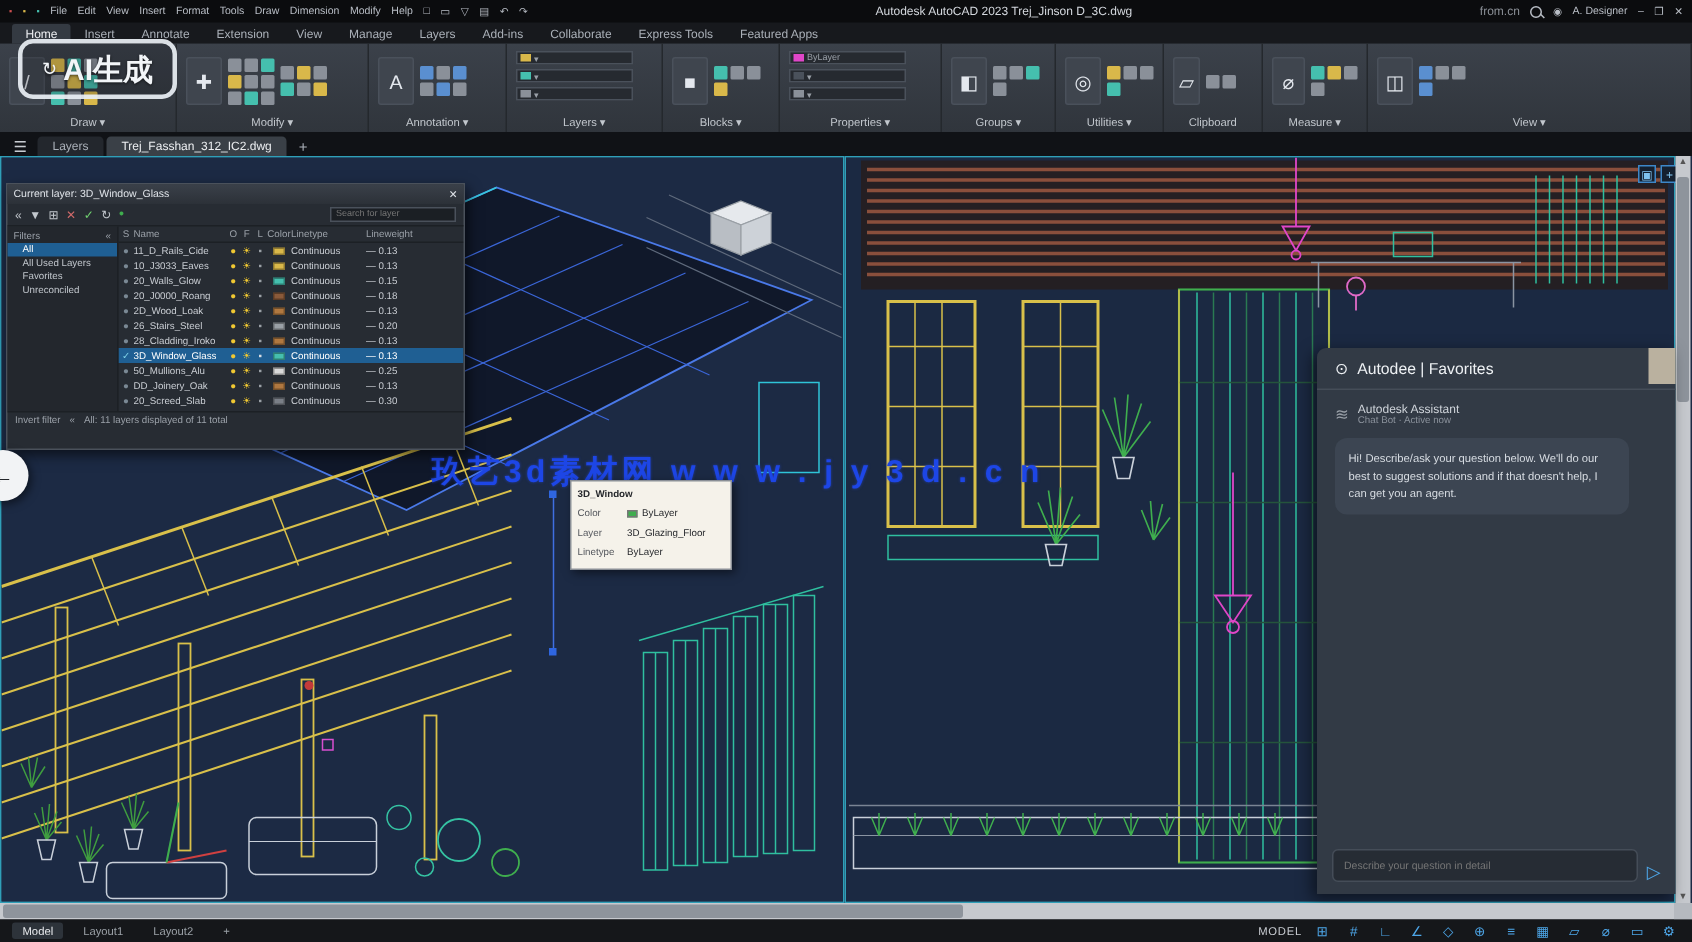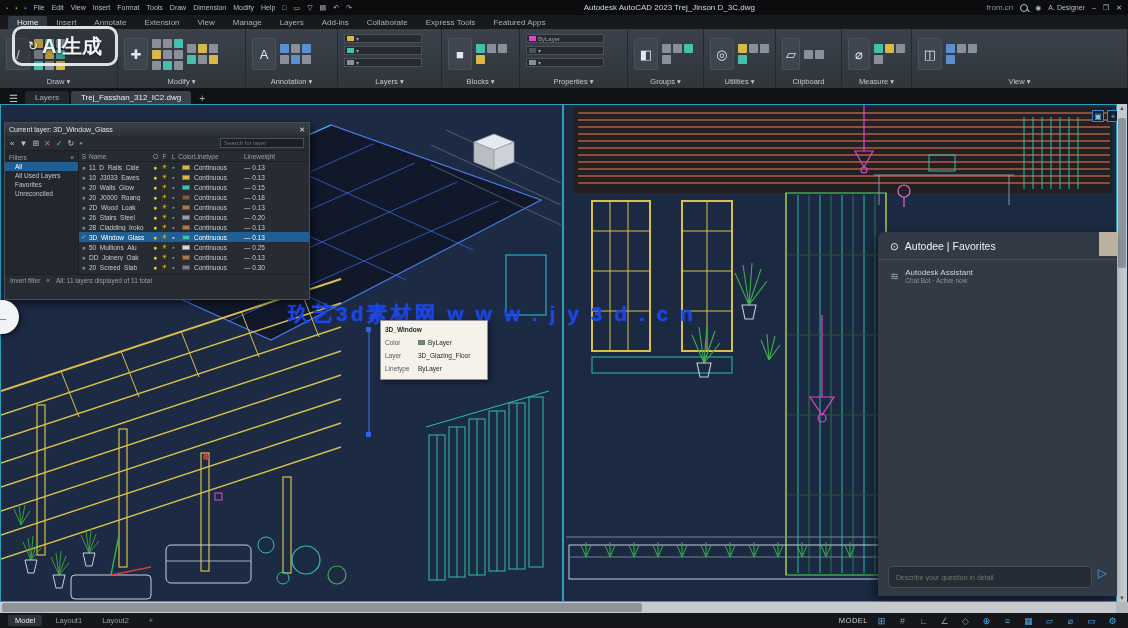--- a/index.html
+++ b/index.html
@@ -95,21 +95,21 @@
     border-bottom:1px solid #454d58;color:#eef1f4;font-size:10.5px}
   #assistant .corner{position:absolute;right:0;top:0;width:18px;height:24px;background:#c9bfa8;opacity:.9}
   #assistant .abody{flex:1;padding:8px 12px;overflow:hidden}
   #assistant .botrow{display:flex;gap:6px;align-items:center;margin-bottom:8px}
   #assistant .botname{font-size:8px;color:#cfd4da}
   #assistant .botmeta{font-size:6.5px;color:#8a919b}
   #assistant .bubble{background:#3c4552;border-radius:8px;padding:8px 9px;font-size:7.5px;
     line-height:1.55;color:#d7dce2;margin-bottom:12px;max-width:196px}
   #assistant .bubble p{margin-bottom:6px}
   #assistant .bubble p:last-child{margin-bottom:0}
-  #assistant .ainput{height:30px;display:flex;align-items:flex-start;gap:6px;padding:0 10px 8px 10px}
+  #assistant .ainput{height:30px;display:flex;align-items:flex-end;gap:6px;padding:0 10px 8px 10px}
   #assistant .ainput input{flex:1;height:22px;background:#262c34;border:1px solid #454d58;border-radius:4px;
     color:#c8ccd2;font-size:7px;padding:0 7px;font-family:"Liberation Sans",sans-serif}
   #assistant .send{color:#4da6e8;font-size:12px}
 
   
   #watermark{left:288px;top:196px;width:580px;font-size:21px;font-weight:bold;color:#1d46e6;
     letter-spacing:3px;z-index:5;text-shadow:0 0 2px rgba(40,80,255,.55);white-space:nowrap}
   #aibadge{left:12px;top:26px;width:106px;height:40px;border:3px solid rgba(236,241,246,.92);border-radius:10px;
     display:flex;align-items:center;justify-content:center;gap:4px;font-size:20px;font-weight:bold;
     color:#f2f5f8;background:rgba(15,17,20,.2);z-index:30;text-shadow:0 1px 2px rgba(0,0,0,.6)}
@@ -853,20 +853,23 @@
       <span>Autodee | Favorites</span>
     </div>
     <div class="abody">
       <div class="botrow">
         <span style="color:#9aa0a8;font-size:11px">≋</span>
         <span>
           <span class="botname" style="display:block">Autodesk Assistant</span>
           <span class="botmeta" style="display:block">Chat Bot · Active now</span>
         </span>
       </div>
+      <div class="bubble">
+        <span>Hi! Describe/ask your question below. We'll do our best to suggest solutions and if that doesn't help, I can get you an agent.</span>
+      </div>
     </div>
     <div class="ainput">
       <input placeholder="Describe your question in detail" style="">
       <span class="send">▷</span>
     </div>
   </div>
 
   <div id="panbtn" class="abs">
     <span>←</span>
   </div>

